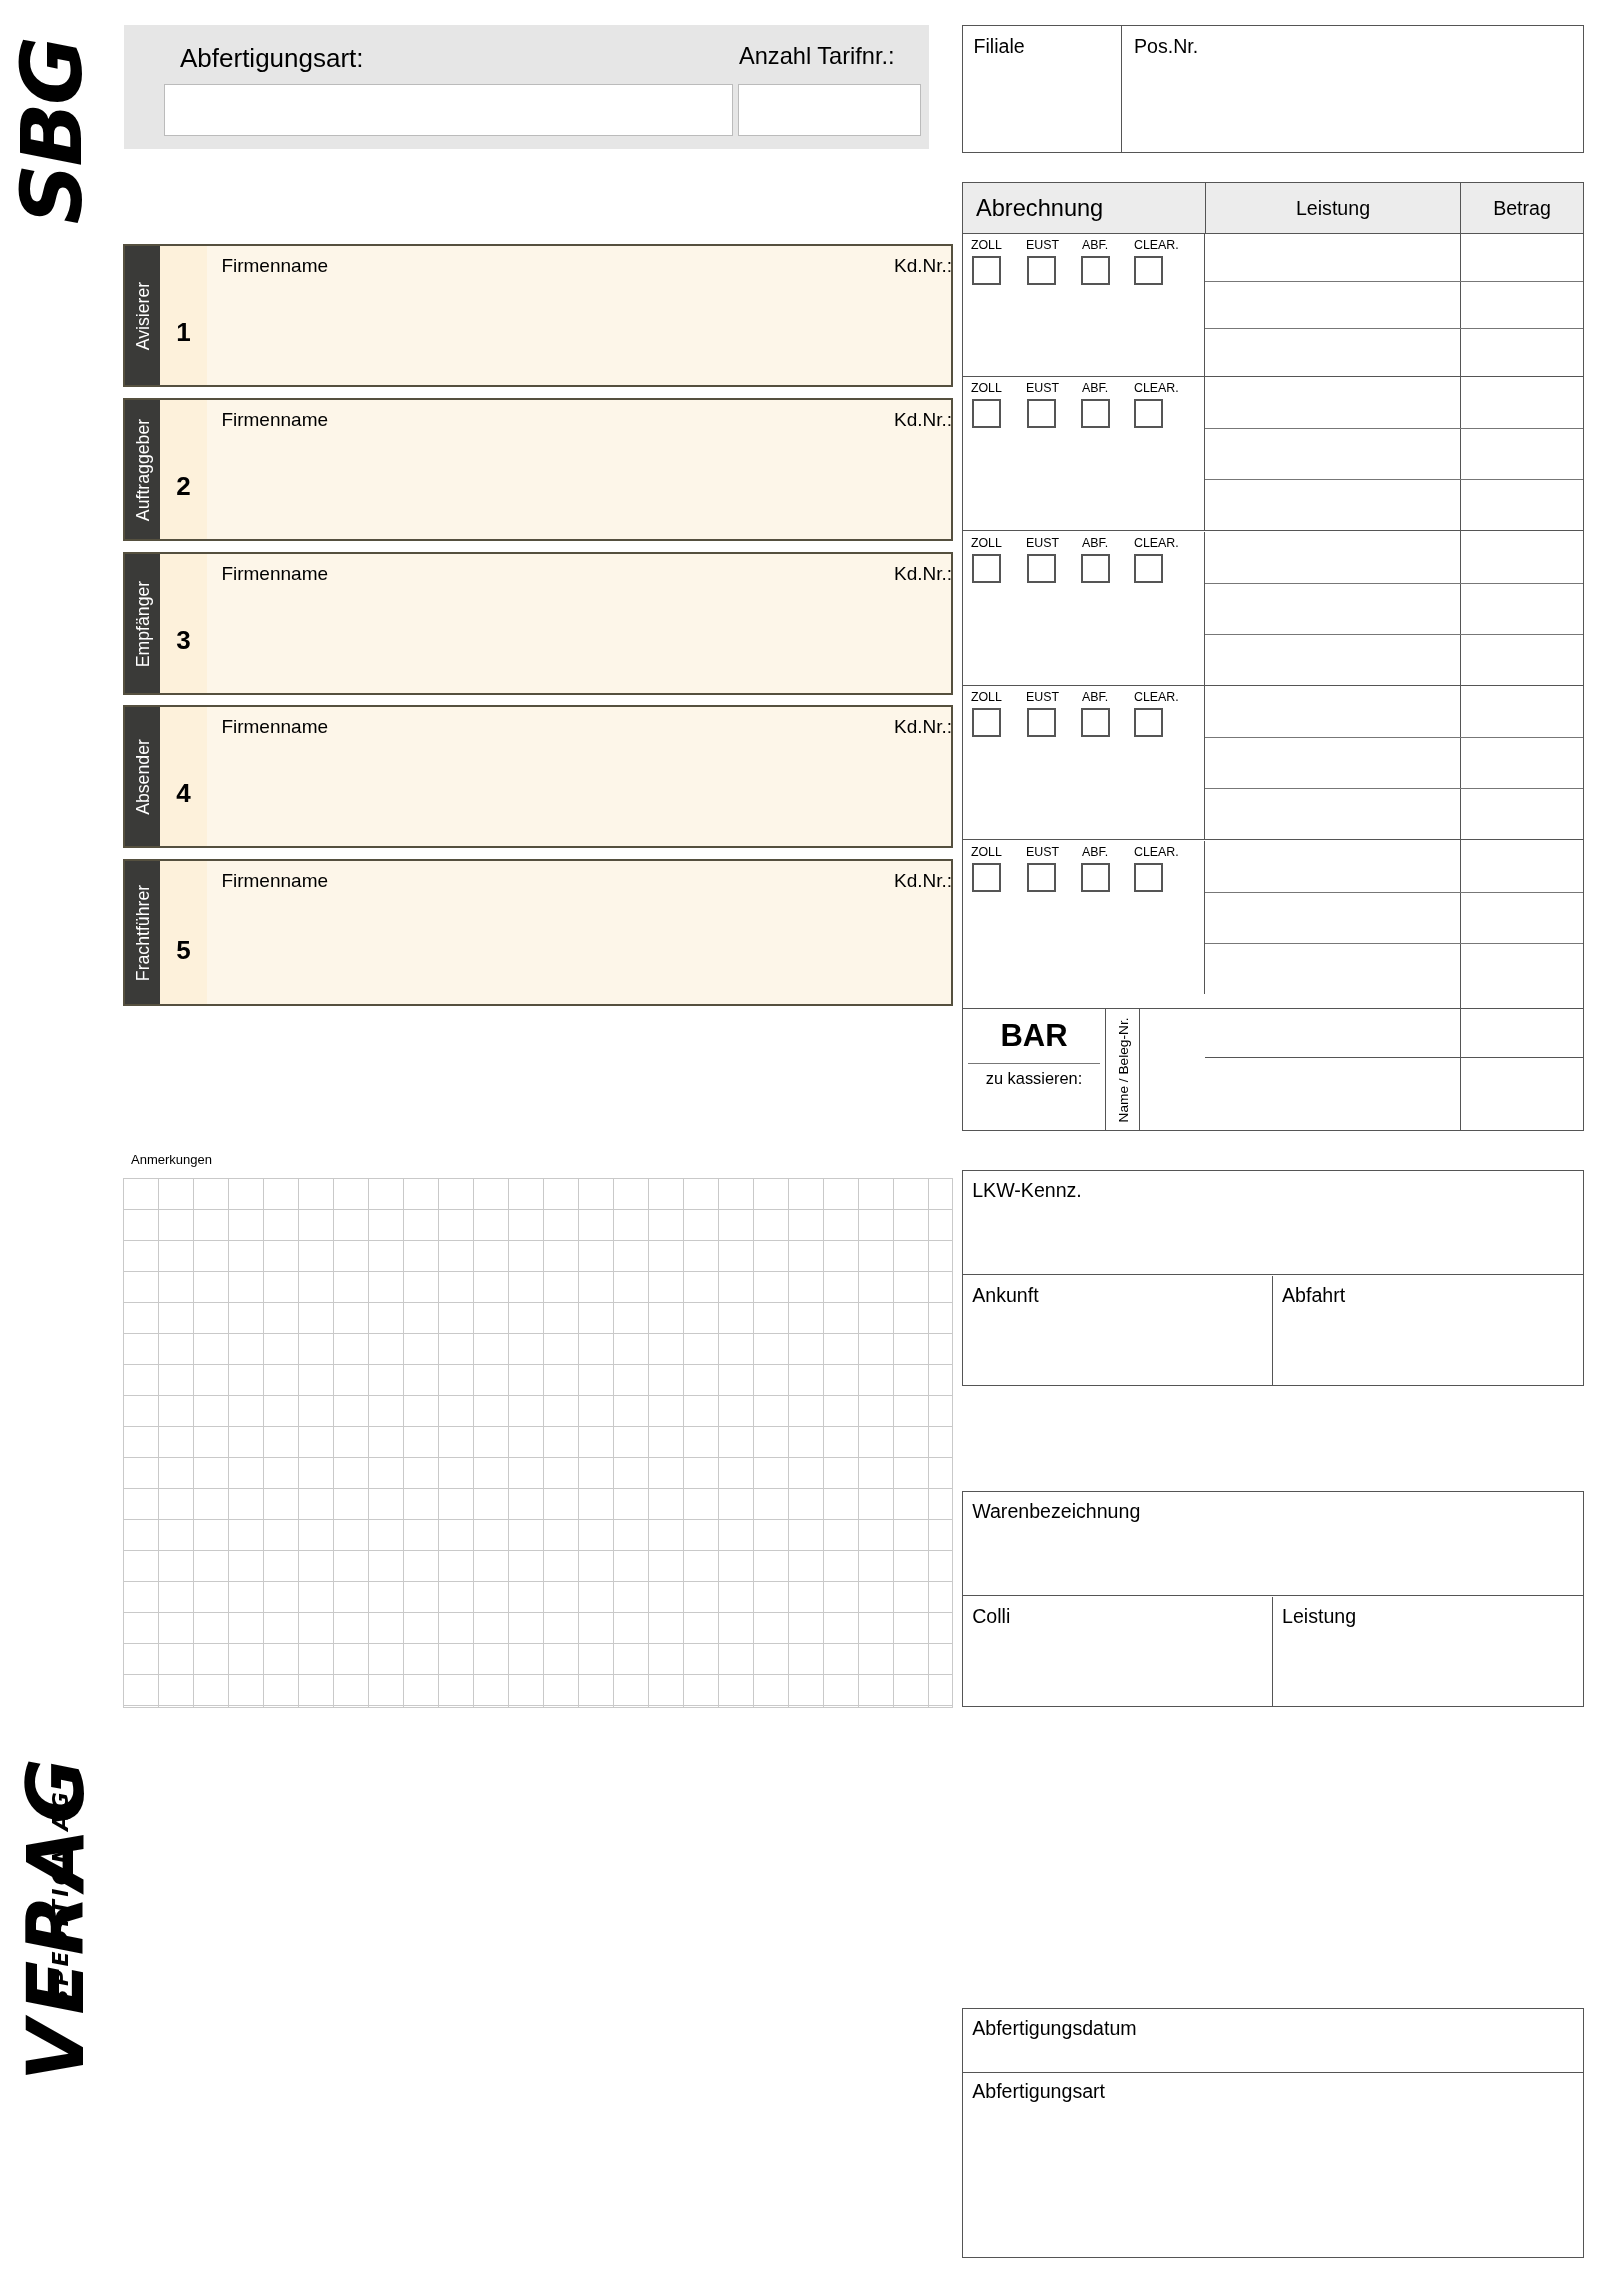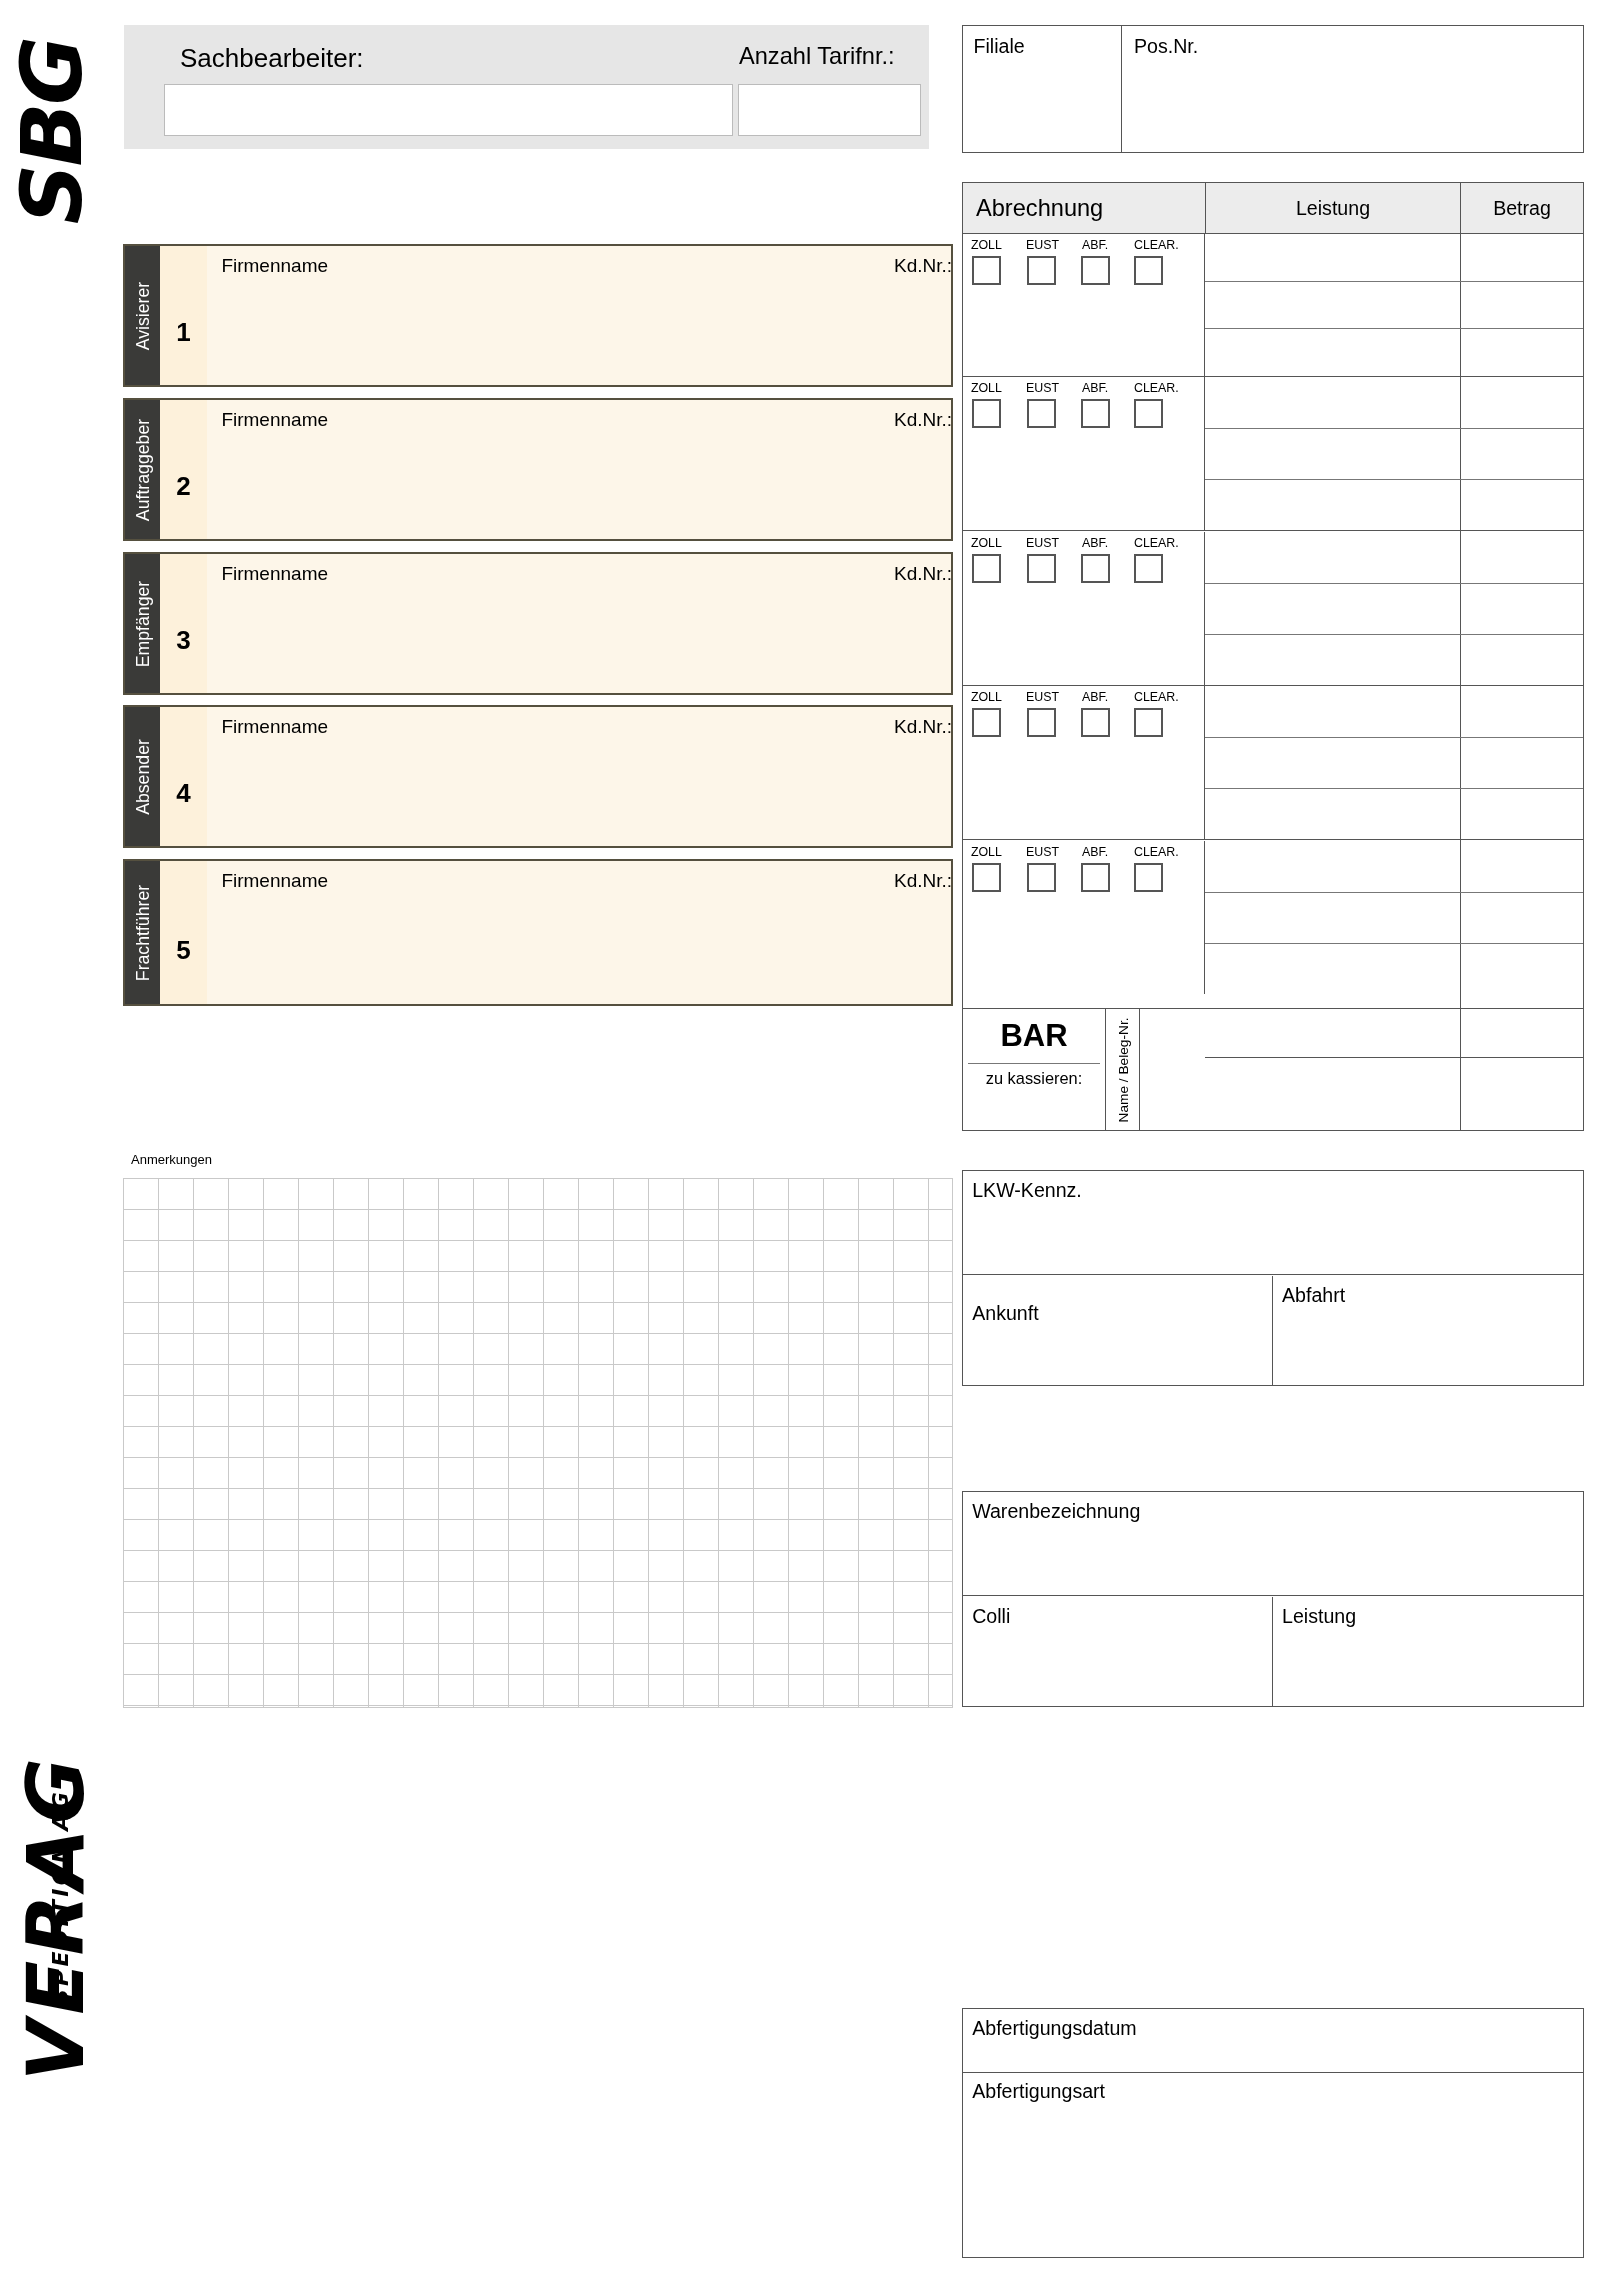--- a/index.html
+++ b/index.html
@@ -441,21 +441,21 @@
   <div class="sbg-logo">
     <div class="txt">SBG</div>
   </div>
 
   <div class="verag-logo">
     <div class="vmain">VERAG</div>
     <div class="vsub">SPEDITION AG</div>
   </div>
 
   <div class="abf-band"></div>
-  <div class="abf-title">Sachbearbeiter:</div>
+  <div class="abf-title">Abfertigungsart:</div>
   <div class="anzahl-title">Anzahl Tarifnr.:</div>
   <div class="abf-input"></div>
   <div class="anzahl-input"></div>
 
   <div class="filiale-box">
     <div class="filiale-div"></div>
     <div class="lbl" style="left:10.5px; top:9.2px;">Filiale</div>
     <div class="lbl" style="left:171px; top:9.2px;">Pos.Nr.</div>
     <div style="position:absolute; left:3.9px; top:37px; width:151px; height:85px;"></div>
     <div style="position:absolute; left:164px; top:37px; right:3.9px; height:85px;"></div>
@@ -689,21 +689,21 @@
 
   <div class="anm-lbl">Anmerkungen</div>
   <div class="anm-grid"></div>
 
 
   <div class="lkw-box">
     <div class="lbl" style="left:9.2px; top:7.9px;">LKW-Kennz.</div>
     <div style="position:absolute; left:3.9px; top:37px; right:3.9px; height:65px;"></div>
     <div class="split-h" style="top:103px;"></div>
     <div class="split-v" style="left:309px; top:105px; bottom:0;"></div>
-    <div class="lbl" style="left:9.2px; top:131px;">Ankunft</div>
+    <div class="lbl" style="left:9.2px; top:113px;">Ankunft</div>
     <div class="lbl" style="left:319px; top:113px;">Abfahrt</div>
     <div style="position:absolute; left:3.9px; top:141px; width:301px; bottom:3.9px;"></div>
     <div style="position:absolute; left:314px; top:141px; right:3.9px; bottom:3.9px;"></div>
   </div>
 
   <div class="waren-box">
     <div class="lbl" style="left:9.2px; top:7.9px;">Warenbezeichnung</div>
     <div style="position:absolute; left:3.9px; top:37px; right:3.9px; height:65px;"></div>
     <div class="split-h" style="top:103px;"></div>
     <div class="split-v" style="left:309px; top:105px; bottom:0;"></div>

